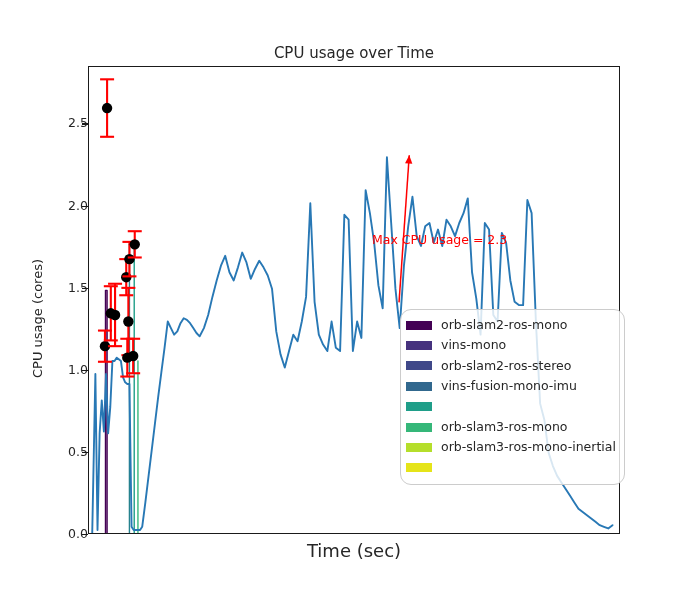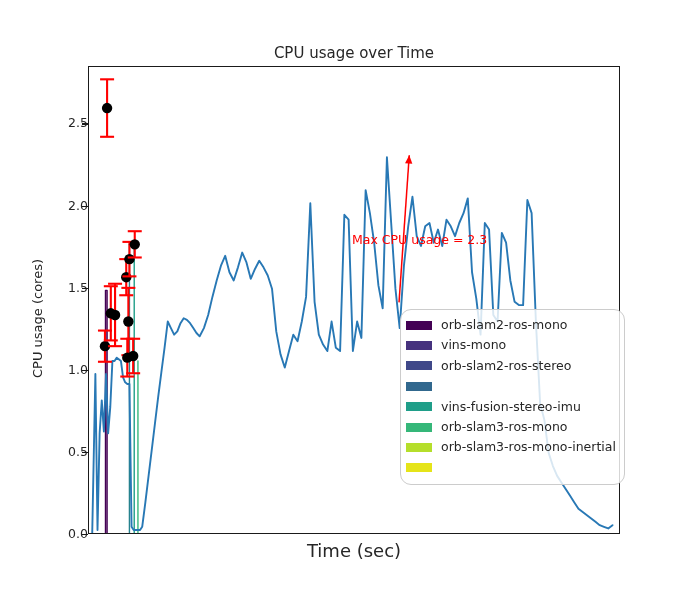--- a/index.html
+++ b/index.html
@@ -40,21 +40,21 @@
     background:rgba(255,255,255,0.82);
     border:1px solid #cccccc;border-radius:11px;
     padding:5px 6px 6px 5px;box-sizing:border-box;
   }
   .legend-row{display:flex;align-items:center;height:20.4px;}
   .legend-swatch{
     width:26px;height:9px;margin-right:9px;flex:0 0 auto;border-radius:0;
   }
   .legend-text{font-size:12.5px;color:#262626;white-space:nowrap;line-height:1;}
   #annotation{
-    position:absolute;left:352px;top:232px;
+    position:absolute;left:372px;top:232px;
     font-size:12.5px;color:#ff0000;white-space:nowrap;
   }
 </style>
 </head>
 <body>
 
 <div id="figure">
 
   <div id="title">CPU usage over Time</div>
 
@@ -144,24 +144,24 @@
       <div class="legend-row">
         <span class="legend-swatch" style="background: rgb(70, 50, 126);"></span>
         <span class="legend-text">vins-mono</span>
       </div>
       <div class="legend-row">
         <span class="legend-swatch" style="background: rgb(63, 72, 137);"></span>
         <span class="legend-text">orb-slam2-ros-stereo</span>
       </div>
       <div class="legend-row">
         <span class="legend-swatch" style="background: rgb(49, 104, 142);"></span>
+        <span class="legend-text">vins-fusion-mono-imu</span>
       </div>
       <div class="legend-row">
         <span class="legend-swatch" style="background: rgb(31, 158, 137);"></span>
-        <span class="legend-text">vins-fusion-stereo-imu</span>
       </div>
       <div class="legend-row">
         <span class="legend-swatch" style="background: rgb(53, 183, 121);"></span>
         <span class="legend-text">orb-slam3-ros-mono</span>
       </div>
       <div class="legend-row">
         <span class="legend-swatch" style="background: rgb(181, 222, 43);"></span>
         <span class="legend-text">orb-slam3-ros-mono-inertial</span>
       </div>
       <div class="legend-row">

